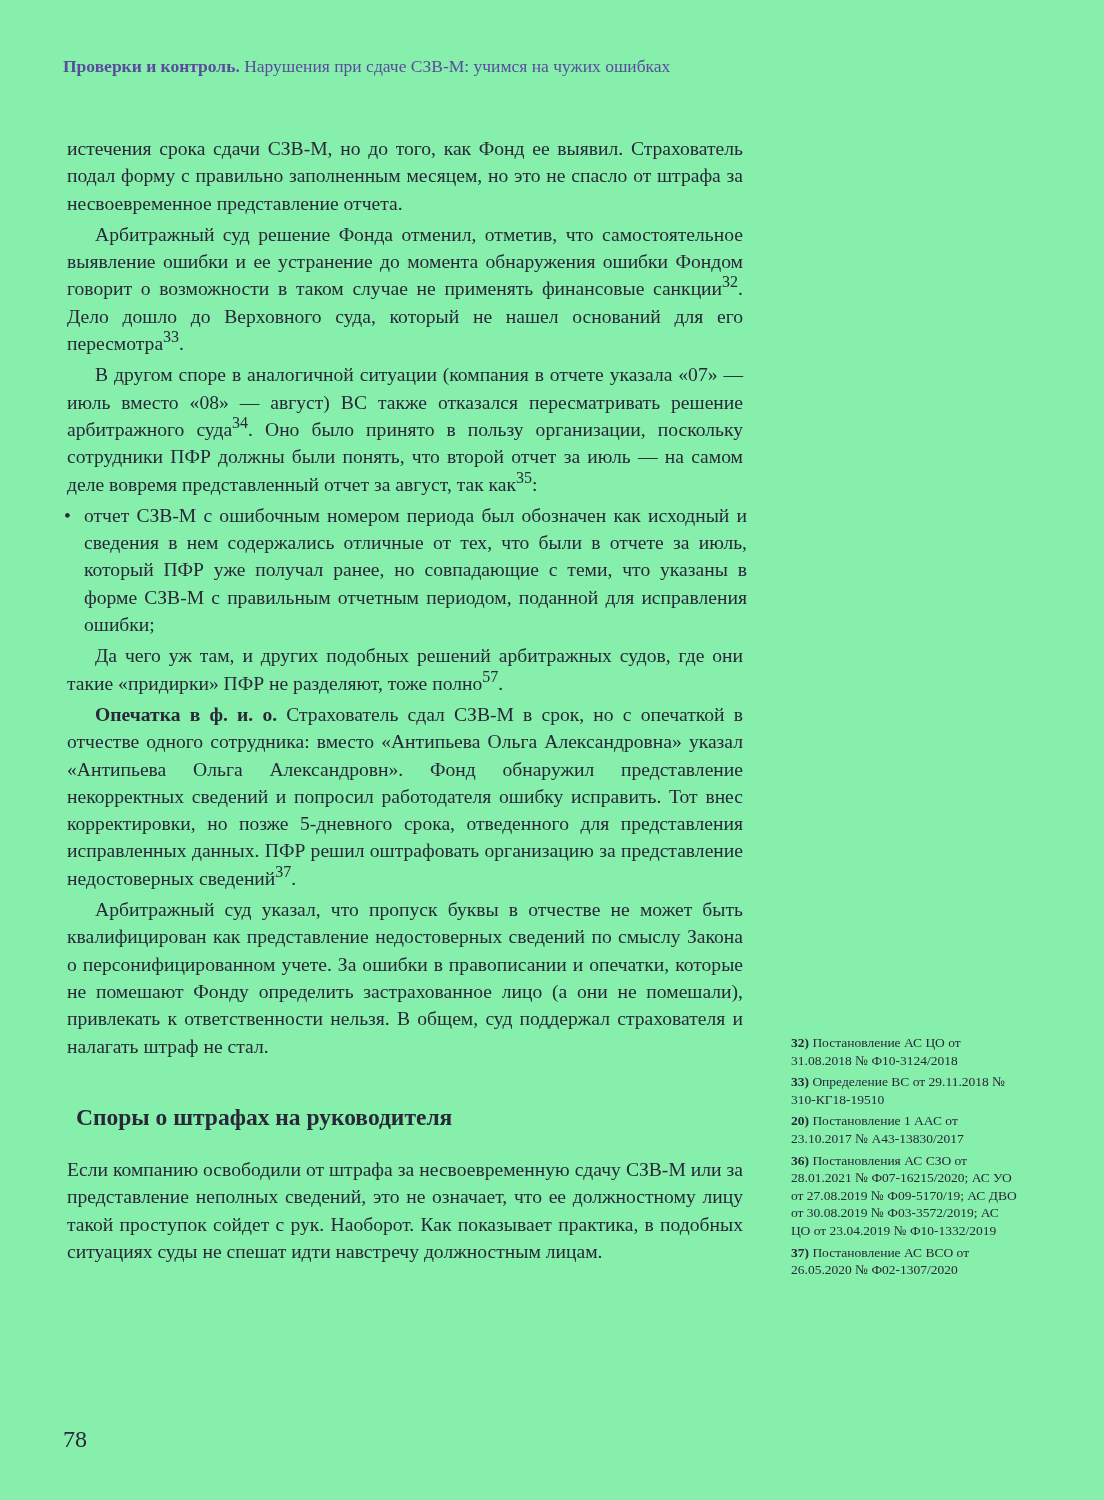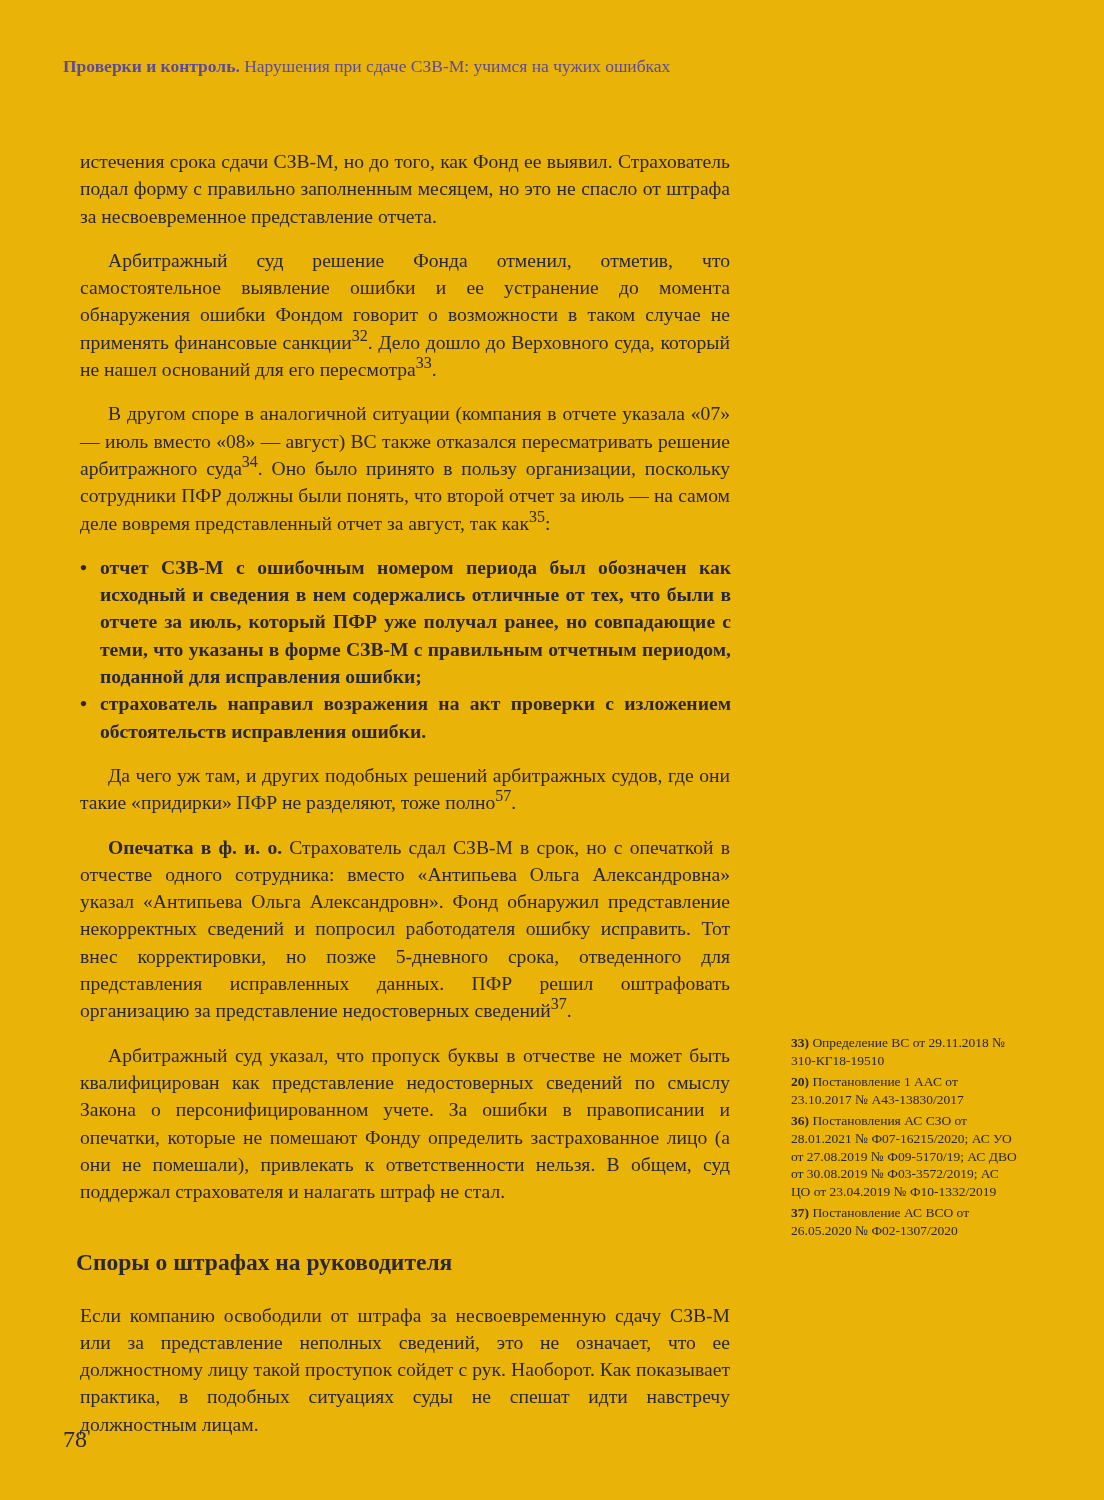--- a/index.html
+++ b/index.html
@@ -2,21 +2,21 @@
 <html lang="ru" style="--accent: #5a4b9e; --ink: #2a2738;"><head>
 <meta charset="utf-8">
 <style>
   :root { --accent: #5a4b9e; --ink: #2a2738; }
   * { box-sizing: border-box; }
   html, body { margin: 0; padding: 0; background: #ffffff; }
   .page {
     position: relative;
     width: 1104px;
     height: 1500px;
-    background: #eab308;
+    background: #86efac;
     overflow: hidden;
     font-family: "Liberation Serif", "DejaVu Serif", serif;
     color: var(--ink);
   }
   .running-head {
     position: absolute;
     left: 63px;
     top: 55px;
     width: 980px;
     font-size: 17.5px;
@@ -27,25 +27,25 @@
   .body-col {
     position: absolute;
     left: 63px;
     top: 131px;
     width: 684px;
     font-size: 19.6px;
     line-height: 27.3px;
     text-align: justify;
     hyphens: auto;
   }
-  .para { margin: 17px; }
+  .para { margin: 4px; }
   .para.indent { text-indent: 28px; }
   sup.fn-ref { font-size: 16px; line-height: 0; font-family: Liberation Serif, serif; }
   .run-in { font-weight: bold; }
-  .bullets { margin: 16px; padding: 0; list-style: none; font-weight: bold; }
+  .bullets { margin: 0; padding: 0; list-style: none; }
   .bullets li { position: relative; padding-left: 21px; margin: 0; }
   .bullets li::before { content: "\2022"; position: absolute; left: 1px; }
   .section-heading {
     margin: 43px 0 25px 13px;
     font-size: 23.5px;
     line-height: 1.2;
     font-weight: bold;
     text-align: left;
     text-indent: 0;
   }
@@ -79,35 +79,38 @@
 
   <main class="body-col">
     <p class="para">истечения срока сдачи СЗВ-М, но до того, как Фонд ее выявил. Страхователь подал форму с правильно заполненным месяцем, но это не спасло от штрафа за несвоевременное представление отчета.</p>
 
     <p class="para indent"><span>Арбитражный суд решение Фонда отменил, отметив, что самостоятельное выявление ошибки и ее устранение до момента обнаружения ошибки Фондом говорит о возможности в таком случае не применять финансовые санкции</span><sup class="fn-ref">32</sup><span>. Дело дошло до Верховного суда, который не нашел оснований для его пересмотра</span><sup class="fn-ref">33</sup><span>.</span></p>
 
     <p class="para indent"><span>В другом споре в аналогичной ситуации (компания в отчете указала «07» — июль вместо «08» — август) ВС также отказался пересматривать решение арбитражного суда</span><sup class="fn-ref">34</sup><span>. Оно было принято в пользу организации, поскольку сотрудники ПФР должны были понять, что второй отчет за июль — на самом деле вовремя представленный отчет за август, так как</span><sup class="fn-ref">35</sup><span>:</span></p>
 
     <ul class="bullets">
       <li>отчет СЗВ-М с ошибочным номером периода был обозначен как исходный и сведения в нем содержались отличные от тех, что были в отчете за июль, который ПФР уже получал ранее, но совпадающие с теми, что указаны в форме СЗВ-М с правильным отчетным периодом, поданной для исправления ошибки;</li>
-      <li>страхователь направил возражения на акт проверки с изложением обстоятельств исправления ошибки.</li>
     </ul>
 
     <p class="para indent"><span>Да чего уж там, и других подобных решений арбитражных судов, где они такие «придирки» ПФР не разделяют, тоже полно</span><sup class="fn-ref">57</sup><span>.</span></p>
 
     <p class="para indent"><b class="run-in">Опечатка в ф. и. о.</b><span> Страхователь сдал СЗВ-М в срок, но с опечаткой в отчестве одного сотрудника: вместо «Антипьева Ольга Александровна» указал «Антипьева Ольга Александровн». Фонд обнаружил представление некорректных сведений и попросил работодателя ошибку исправить. Тот внес корректировки, но позже 5-дневного срока, отведенного для представления исправленных данных. ПФР решил оштрафовать организацию за представление недостоверных сведений</span><sup class="fn-ref">37</sup><span>.</span></p>
 
     <p class="para indent">Арбитражный суд указал, что пропуск буквы в отчестве не может быть квалифицирован как представление недостоверных сведений по смыслу Закона о персонифицированном учете. За ошибки в правописании и опечатки, которые не помешают Фонду определить застрахованное лицо (а они не помешали), привлекать к ответственности нельзя. В общем, суд поддержал страхователя и налагать штраф не стал.</p>
 
     <h2 class="section-heading">Споры о штрафах на руководителя</h2>
 
     <p class="para">Если компанию освободили от штрафа за несвоевременную сдачу СЗВ-М или за представление неполных сведений, это не означает, что ее должностному лицу такой проступок сойдет с рук. Наоборот. Как показывает практика, в подобных ситуациях суды не спешат идти навстречу должностным лицам.</p>
   </main>
 
   <aside class="footnotes">
+    <p class="footnote">
+      <b class="fn-num">32)</b>
+      <span class="fn-text">Постановление АС ЦО от 31.08.2018 № Ф10-3124/2018</span>
+    </p>
     <p class="footnote">
       <b class="fn-num">33)</b>
       <span class="fn-text">Определение ВС от 29.11.2018 № 310-КГ18-19510</span>
     </p>
     <p class="footnote">
       <b class="fn-num">20)</b>
       <span class="fn-text">Постановление 1 ААС от 23.10.2017 № А43-13830/2017</span>
     </p>
     <p class="footnote">
       <b class="fn-num">36)</b>

